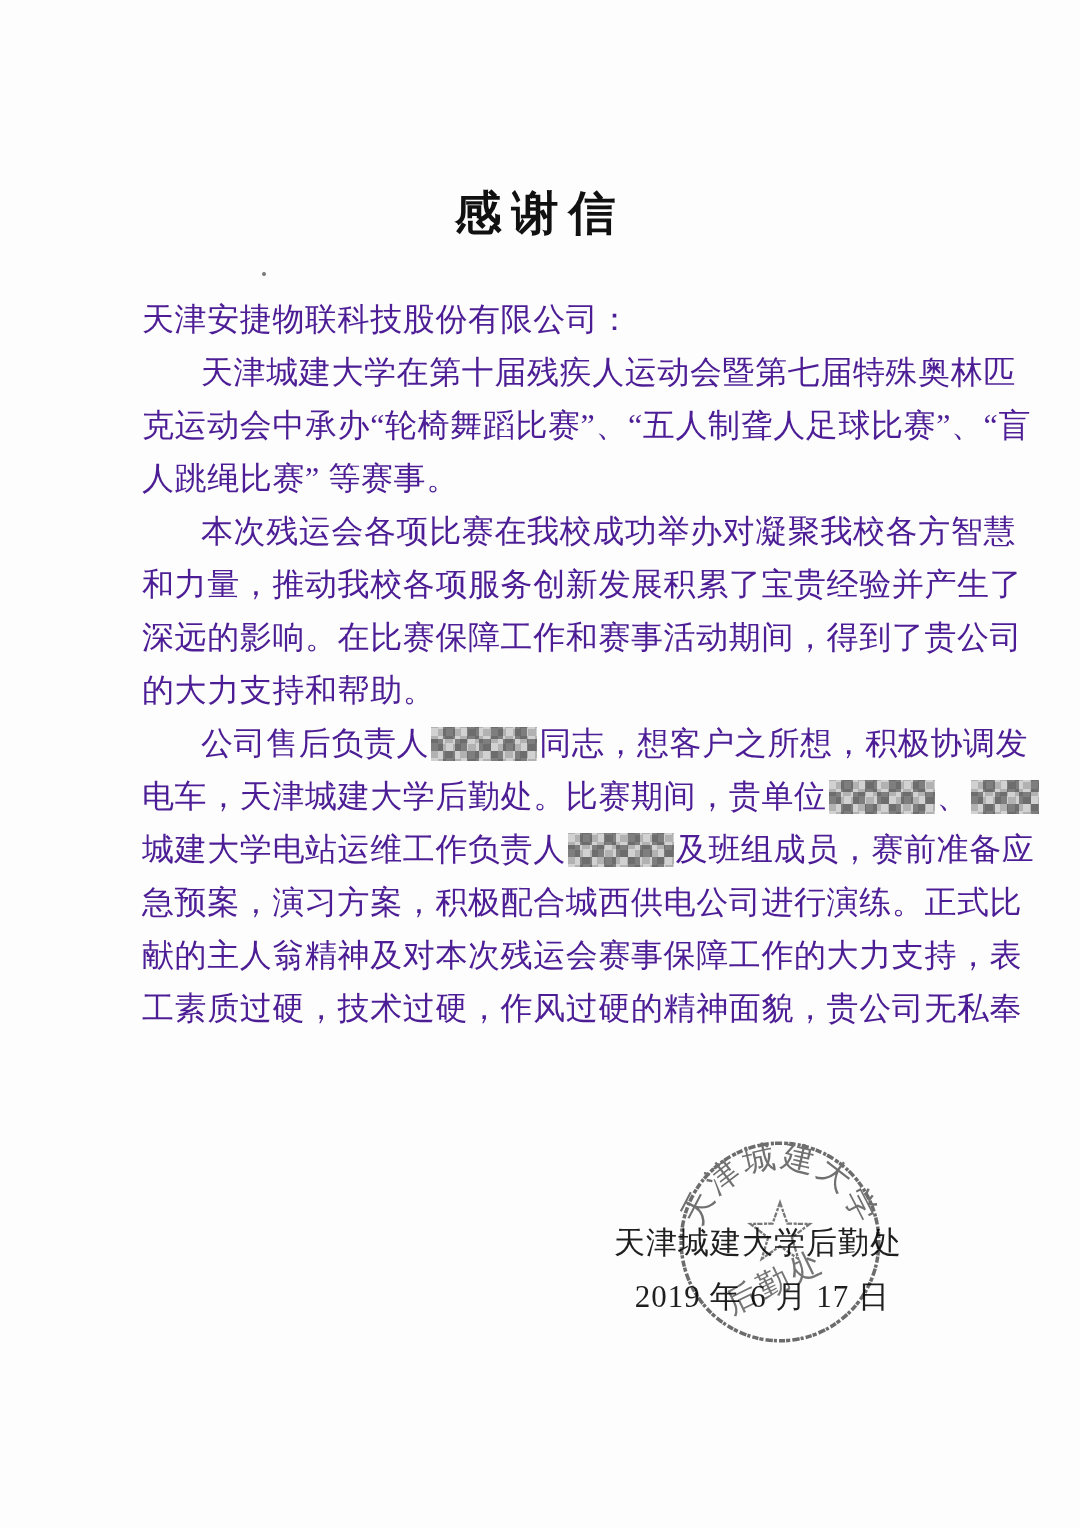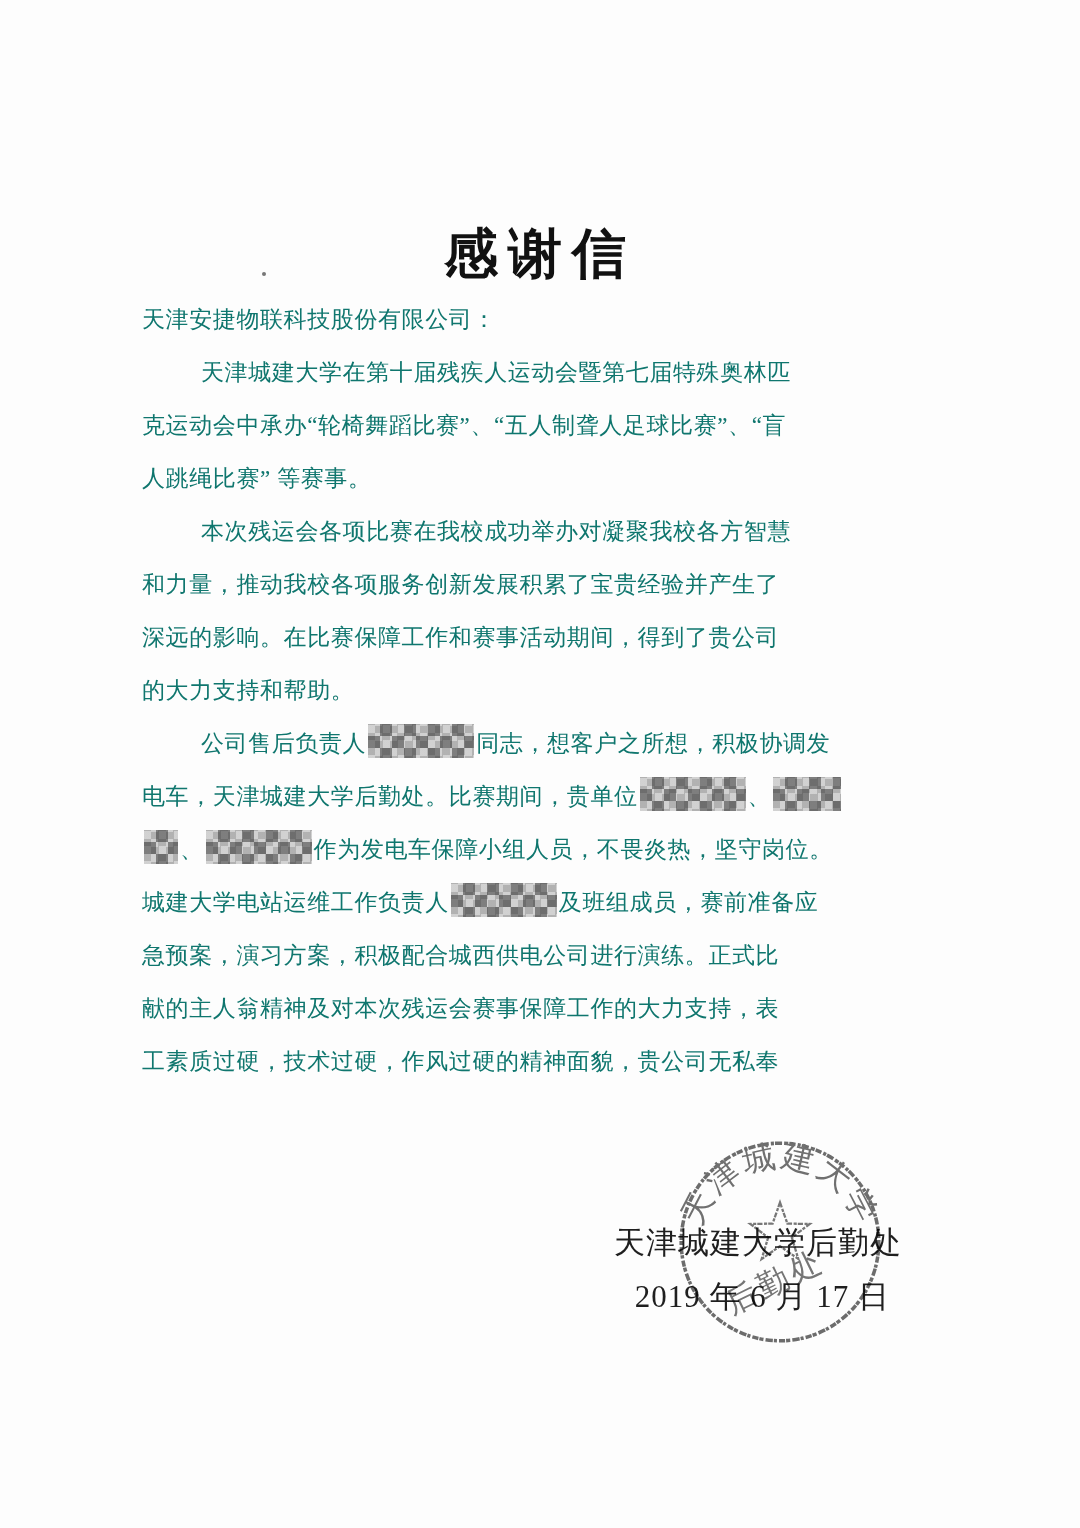--- a/index.html
+++ b/index.html
@@ -8,32 +8,31 @@
     background:#fdfdfd;
     font-family:"Liberation Serif","DejaVu Serif",serif;
     color:#222;
     position:relative;
     overflow:hidden;
   }
   .page{position:absolute;inset:0;}
   .title{
     position:absolute;top:182px;left:0;width:1080px;
     text-align:center;
-    font-size:54px;font-weight:700;letter-spacing:10px;
+    font-size:47px;font-weight:700;letter-spacing:10px;
     color:#111;
-    margin-top:36px;
   }
   .body-text{
     position:absolute;top:293px;left:142px;width:806px;
   }
   .line{
     height:53px;line-height:53px;
-    font-size:23px;letter-spacing:0.6px;
+    font-size:32px;letter-spacing:0.6px;
     white-space:nowrap;
-    color:#0f766e;
+    color:#4c1d95;
   }
   .line.indent{padding-left:59px;}
   .redact{
     display:inline-block;
     height:34px;
     vertical-align:-7px;
     margin:0 2px;
     background:
       repeating-conic-gradient(rgba(95,95,95,.75) 0% 25%, rgba(200,200,200,.55) 0% 50%) 0 0/24px 24px,
       repeating-conic-gradient(rgba(140,140,140,.85) 0% 25%, rgba(225,225,225,.75) 0% 50%) 7px 9px/15px 15px;
@@ -75,21 +74,20 @@
       <div class="line"><span>天津安捷物联科技股份有限公司：</span></div>
       <div class="line indent"><span>天津城建大学在第十届残疾人运动会暨第七届特殊奥林匹</span></div>
       <div class="line"><span>克运动会中承办“轮椅舞蹈比赛”、“五人制聋人足球比赛”、“盲</span></div>
       <div class="line"><span>人跳绳比赛” 等赛事。</span></div>
       <div class="line indent"><span>本次残运会各项比赛在我校成功举办对凝聚我校各方智慧</span></div>
       <div class="line"><span>和力量，推动我校各项服务创新发展积累了宝贵经验并产生了</span></div>
       <div class="line"><span>深远的影响。在比赛保障工作和赛事活动期间，得到了贵公司</span></div>
       <div class="line"><span>的大力支持和帮助。</span></div>
       <div class="line indent"><span>公司售后负责人</span><span class="redact w3"></span><span>同志，想客户之所想，积极协调发</span></div>
       <div class="line"><span>电车，天津城建大学后勤处。比赛期间，贵单位</span><span class="redact w3"></span><span>、</span><span class="redact w2"></span></div>
-      <div class="line"><span class="redact w1"></span><span>、</span><span class="redact w3"></span><span>作为发电车保障小组人员，不畏炎热，坚守岗位。</span></div>
       <div class="line"><span>城建大学电站运维工作负责人</span><span class="redact w3"></span><span>及班组成员，赛前准备应</span></div>
       <div class="line"><span>急预案，演习方案，积极配合城西供电公司进行演练。正式比</span></div>
       <div class="line"><span>献的主人翁精神及对本次残运会赛事保障工作的大力支持，表</span></div>
       <div class="line"><span>工素质过硬，技术过硬，作风过硬的精神面貌，贵公司无私奉</span></div>
     </div>
 
   <div class="sig org">天津城建大学后勤处</div>
   <div class="sig date">2019 年 6 月 17 日</div>
 
   <div class="speck a"></div>

